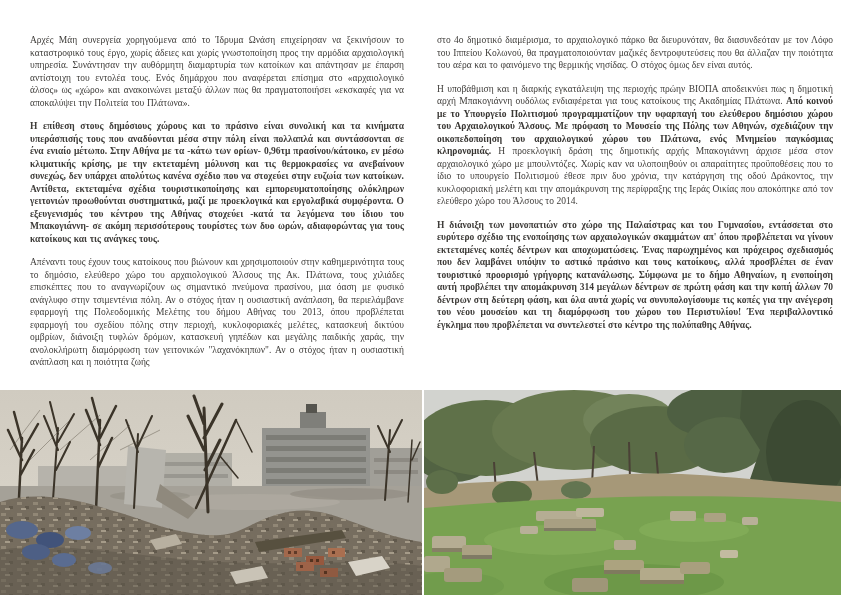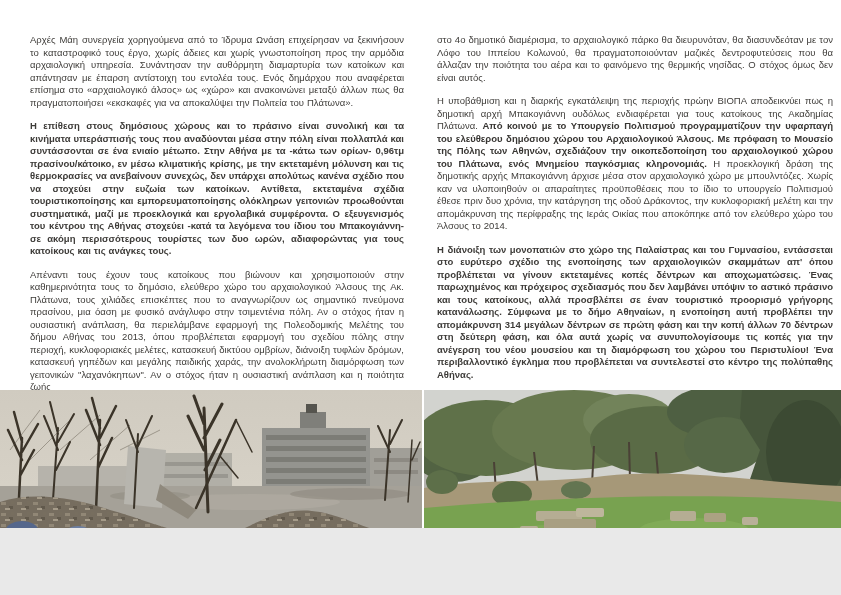--- a/index.html
+++ b/index.html
@@ -1,18 +1,18 @@
 <!DOCTYPE html>
 <html><head>
 <meta charset="utf-8">
 <style>
   html,body{margin:0;padding:0;background:#e9e9e9;}
   .page{
-    position:relative;width:841px;height:528px;background:#ffffff;
-    overflow:hidden;font-family:Liberation Sans, sans-serif;
+    position:relative;width:841px;height:595px;background:#ffffff;
+    overflow:hidden;font-family:Liberation Serif, serif;
   }
   .text-area{
     position:absolute;top:0;left:0;width:841px;height:390px;
     box-sizing:border-box;padding:34px 8px 0 30px;
     display:flex;gap:33px;overflow:hidden;
   }
   .col{overflow:hidden;}
   .col-left{width:374px;flex:none;}
   .col-right{flex:1;}
   .col p{

